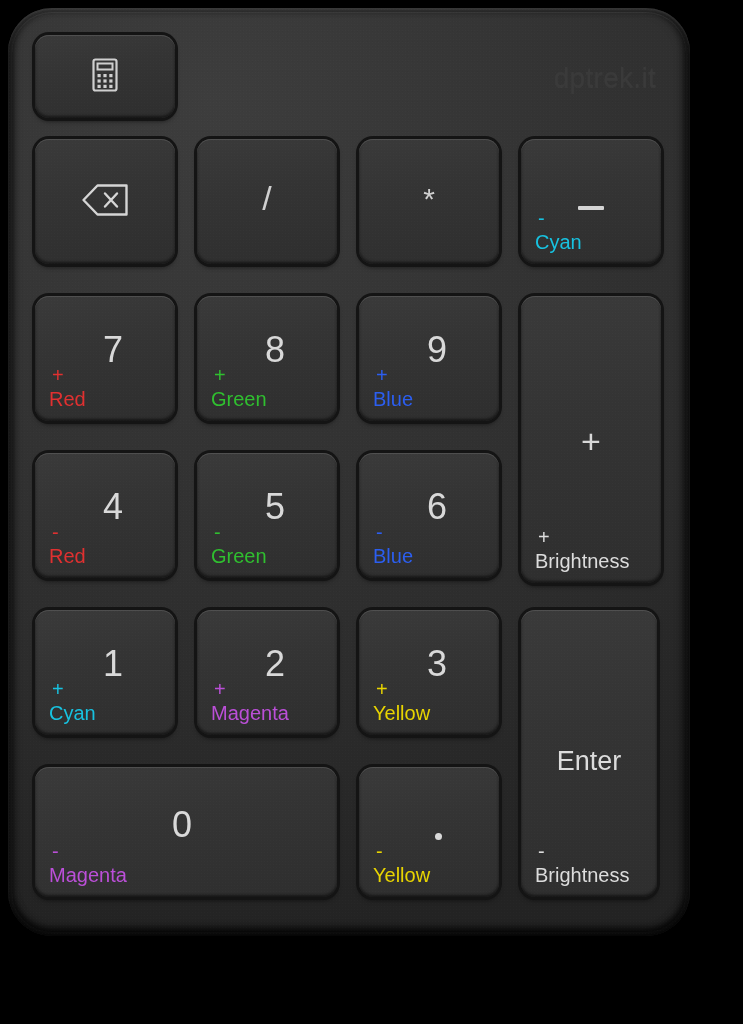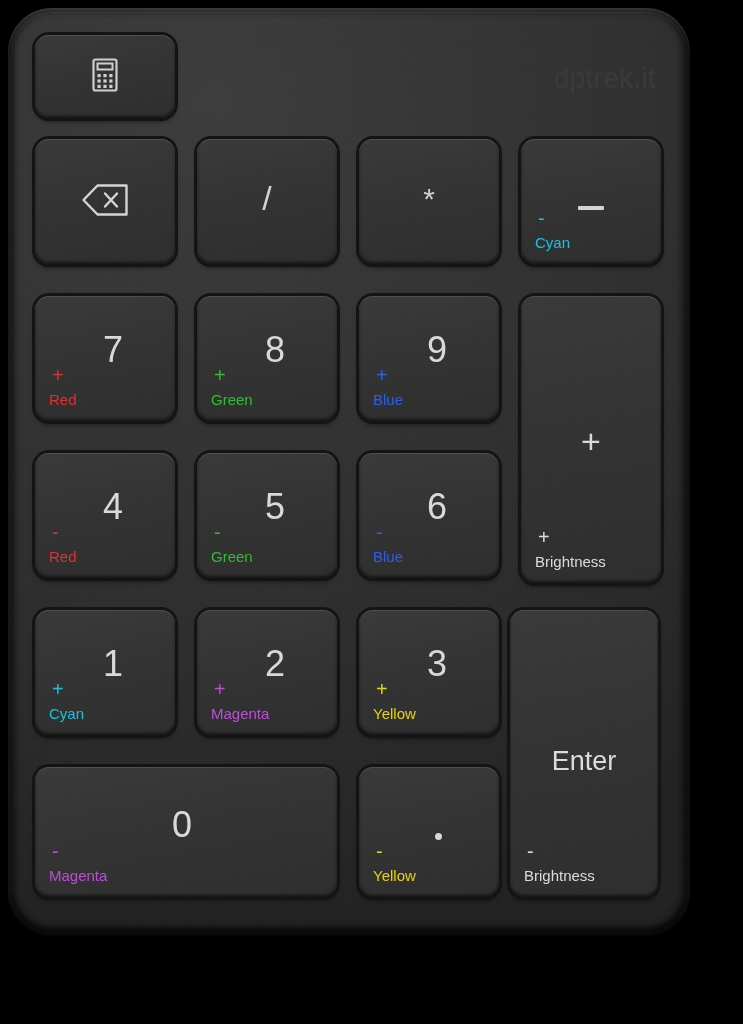--- a/index.html
+++ b/index.html
@@ -123,21 +123,21 @@
   .legend .sign {
     display: block;
     font-size: 20px;
     line-height: 13px;
     margin-left: 3px;
     margin-bottom: 5px;
     font-weight: 400;
   }
   .legend .word {
     display: block;
-    font-size: 15px;
+    font-size: 20px;
     line-height: 25px;
   }
 
   
   .c-red      { color: #e03030; }
   .c-green    { color: #2fbf2f; }
   .c-blue     { color: #2b5ef0; }
   .c-cyan     { color: #17c2e0; }
   .c-magenta  { color: #bb4fd8; }
   .c-yellow   { color: #e8d400; }
@@ -289,21 +289,21 @@
   </div>
 
   <div class="key" style="left:351px; top:602px; width:140px; height:125px;">
     <span class="glyph digit" style="left:0; right:0; text-align:center; top:36px; padding-left:16px;">3</span>
     <span class="legend">
       <span class="sign c-yellow">+</span>
       <span class="word c-yellow">Yellow</span>
     </span>
   </div>
 
-  <div class="key key-wide" style="left:502px; top:602px; width:148px; height:287px;">
+  <div class="key key-wide" style="left:513px; top:602px; width:136px; height:287px;">
     <span class="glyph glyph-center" style="top:138px; font-size:27px; color:#dcdcdc;">Enter</span>
     <span class="legend">
       <span class="sign c-white">-</span>
       <span class="word c-white">Brightness</span>
     </span>
   </div>
 
   <div class="key key-wide" style="left:27px; top:759px; width:302px; height:130px;">
     <span class="glyph digit" style="left:0; right:0; text-align:center; top:40px; padding-right:8px;">0</span>
     <span class="legend">

